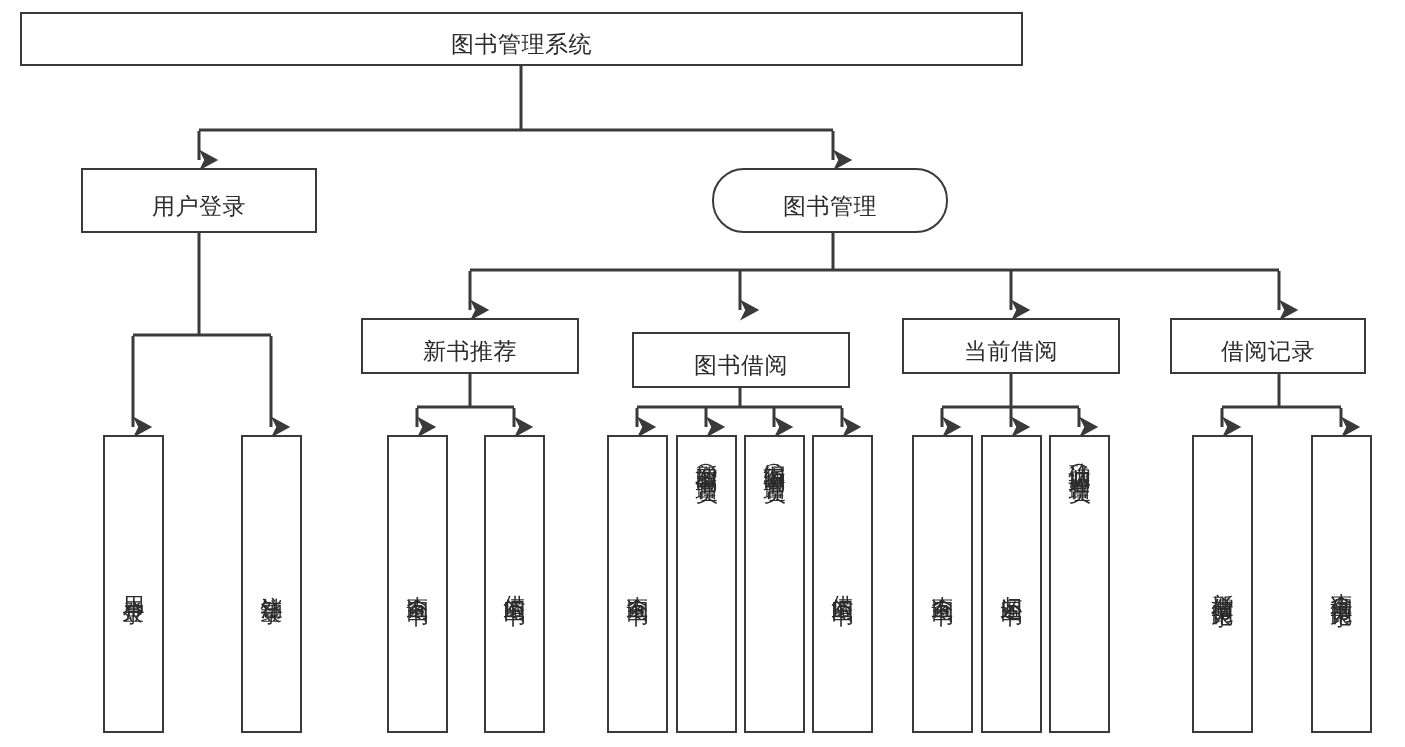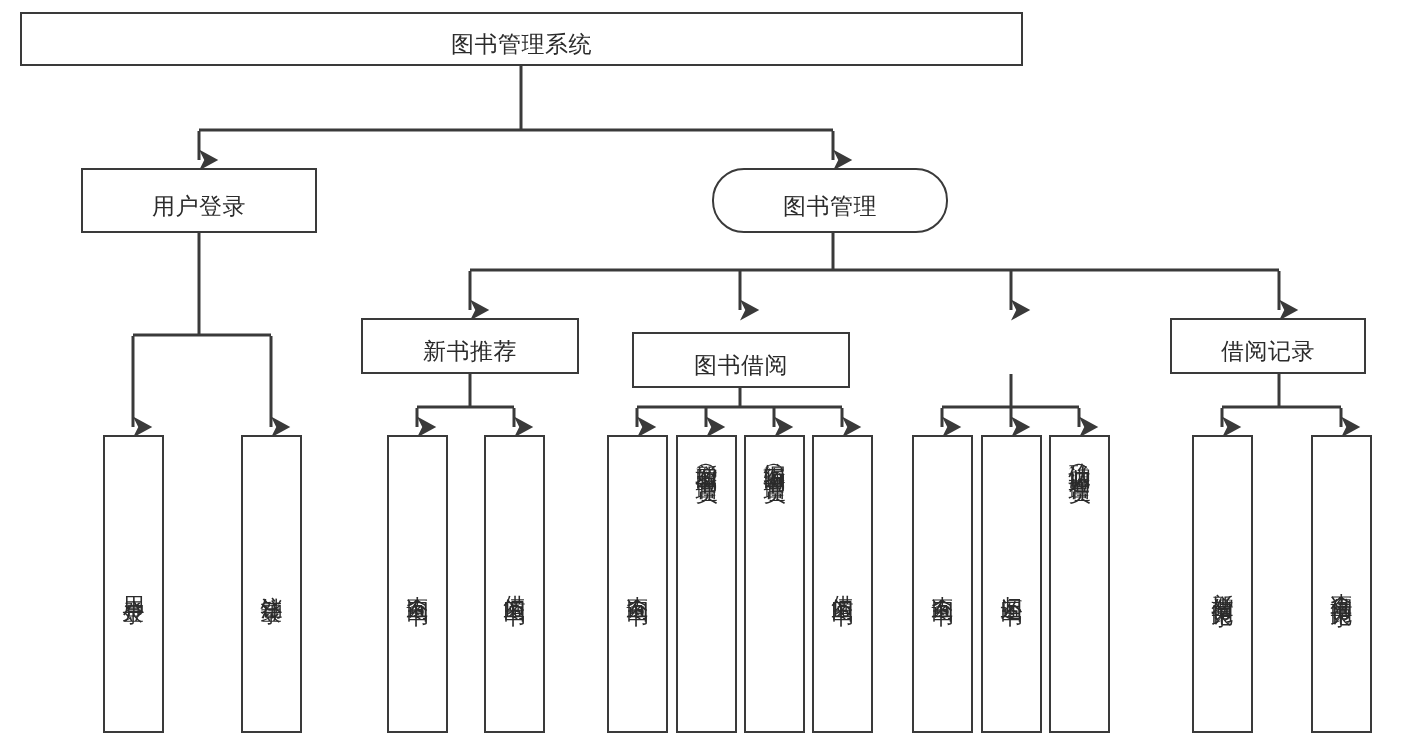--- a/index.html
+++ b/index.html
@@ -145,20 +145,23 @@
   <div class="node horiz" style="left:712px; top:168px; width:236px; height:65px;border-radius:32px;">
     <span class="node-label">图书管理</span>
   </div>
 
   <div class="node horiz" style="left:361px; top:318px; width:218px; height:56px;">
     <span class="node-label">新书推荐</span>
   </div>
   <div class="node horiz" style="left:632px; top:332px; width:218px; height:56px;">
     <span class="node-label">图书借阅</span>
   </div>
+  <div class="node horiz" style="left:902px; top:318px; width:218px; height:56px;">
+    <span class="node-label">当前借阅</span>
+  </div>
   <div class="node horiz" style="left:1170px; top:318px; width:196px; height:56px;">
     <span class="node-label">借阅记录</span>
   </div>
 
   <div class="node vert centered" style="left:103px; top:435px; width:61px; height:298px;">
     <span class="node-label">用户登录</span>
   </div>
   <div class="node vert centered" style="left:241px; top:435px; width:61px; height:298px;">
     <span class="node-label">注销登录</span>
   </div>

